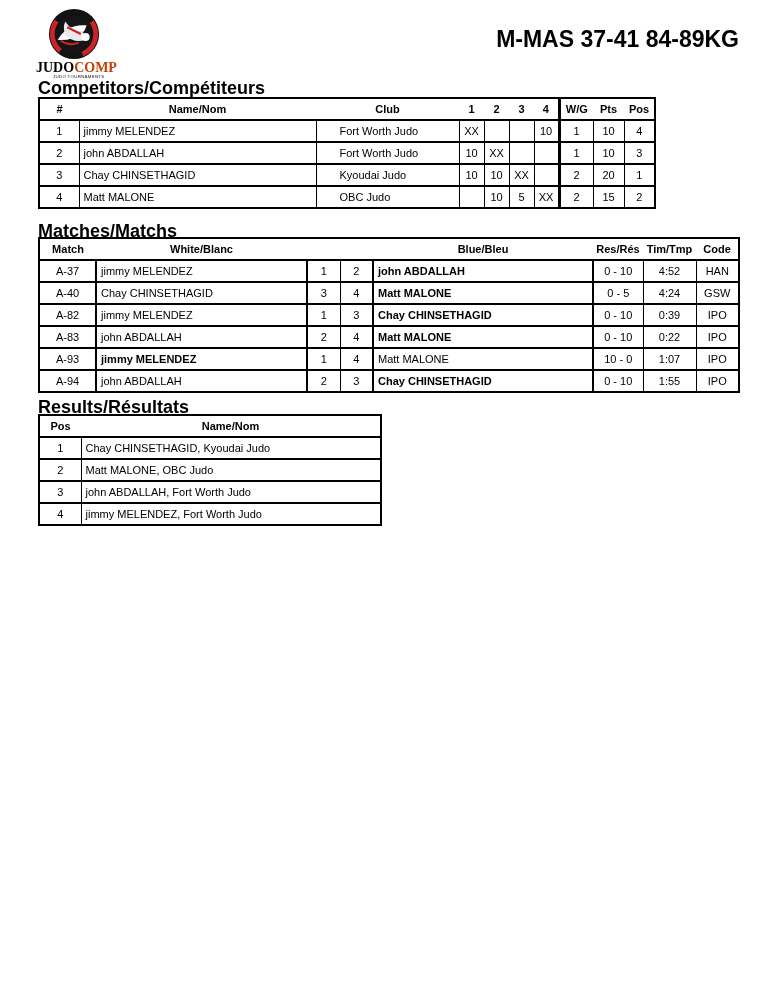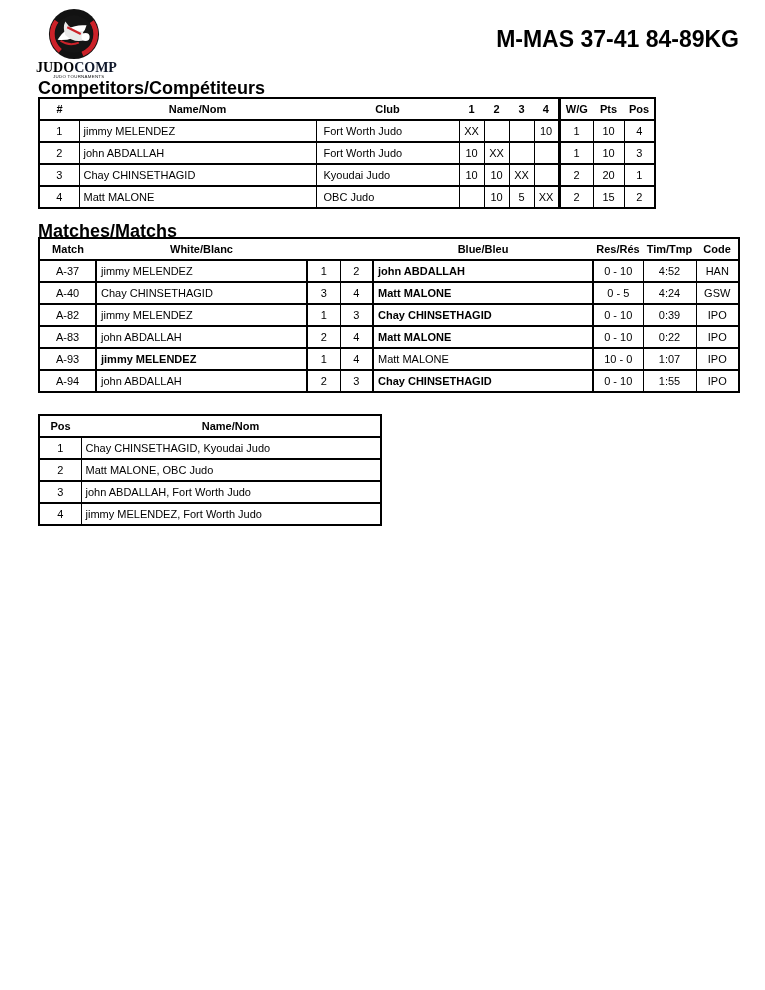--- a/index.html
+++ b/index.html
@@ -6,21 +6,21 @@
   .page {
     position:relative; width:765px; height:990px; margin:0 auto;
     background:#ffffff; font-family:"Liberation Sans", sans-serif; color:#000;
     overflow:hidden;
   }
 
   
   .logo { position:absolute; left:36px; top:8px; width:76px; text-align:center; }
   .logo-word { font-family:"Liberation Serif", serif; font-weight:bold; font-size:14px;
                letter-spacing:0px; line-height:12px; margin-top:-4px; white-space:nowrap; }
-  .logo-word .red { color:#0f172a; }
+  .logo-word .red { color:#c2410c; }
   .logo-tag { font-size:8px; transform:scale(0.55); transform-origin:center top;
               letter-spacing:0.5px; white-space:nowrap; color:#111; }
 
   
   .page-title {
     position:absolute; top:26px; right:26px; font-size:23px; font-weight:bold;
     letter-spacing:0px; white-space:nowrap;
   }
 
   
@@ -29,21 +29,21 @@
   .st-matches     { left:38px; width:616px; top:221px; }
   .st-results     { left:38px; width:342px; top:397px; }
 
   
   table { border-collapse:collapse; table-layout:fixed; position:absolute; background:#fff; }
   table { border:2px solid #000; }
   td, th { font-size:11px; height:20px; padding:0; overflow:hidden; white-space:nowrap; }
   td { border-left:1px solid #000; border-top:2px solid #000; text-align:center; }
   th { border:none; font-weight:bold; text-align:center; }
   td.lft { text-align:left; padding-left:4px; }
-  td.clb { text-align:left; padding-left:7px; }
+  td.clb { text-align:left; padding-left:23px; }
   .dv3 { border-left:3px solid #000 !important; }  
   .dv2 { border-left:2px solid #000 !important; }  
 
   .tbl-competitors { left:38px; top:97px; }
   .tbl-matches     { left:38px; top:237px; }
   .tbl-results     { left:38px; top:414px; }
 </style>
 </head>
 <body>
 
@@ -225,20 +225,21 @@
       <td class="dv2">2</td>
       <td>3</td>
       <td class="lft dv2" style="font-weight: bold;">Chay CHINSETHAGID</td>
       <td class="dv2">0 - 10</td>
       <td>1:55</td>
       <td>IPO</td>
     </tr>
   </tbody>
     </table>
 
+  <div class="section-title st-results">Results/Résultats</div>
 
   <table class="tbl-results">
     <colgroup>
       <col style="width:42px">
         <col style="width:300px">
     </colgroup>
     <tbody>
         <tr>
       <th>Pos</th>
       <th>Name/Nom</th>

